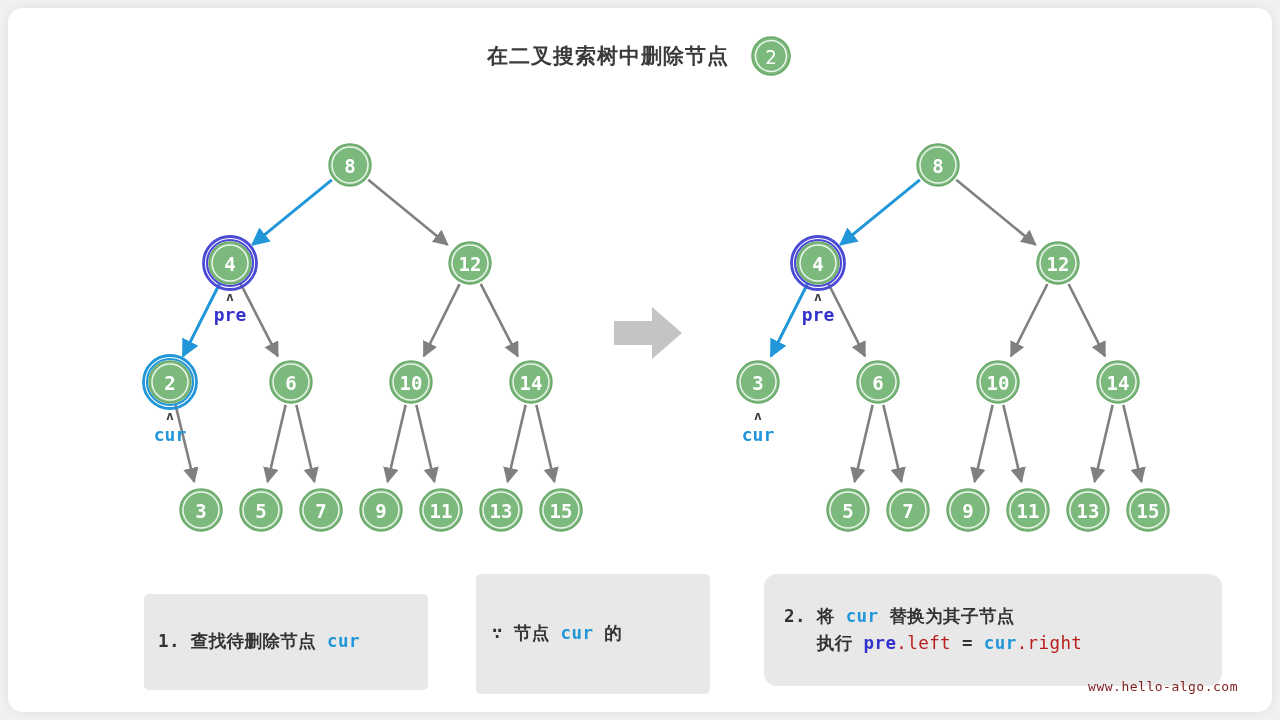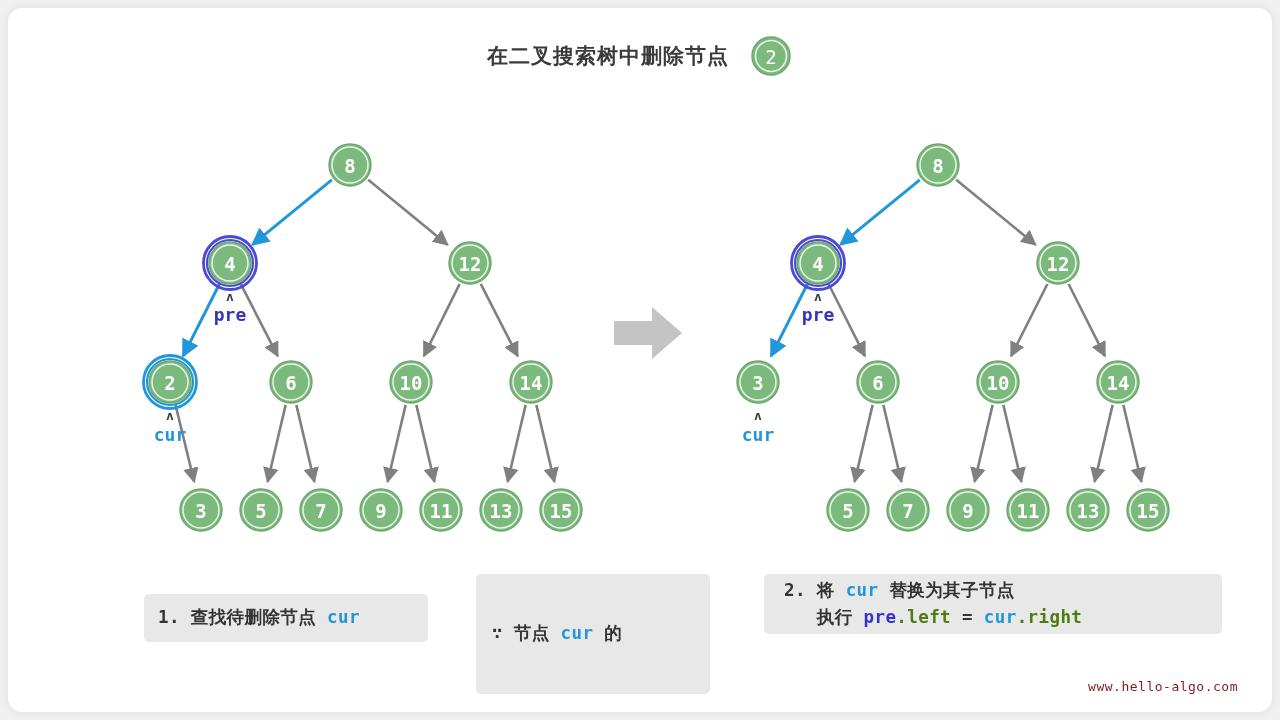--- a/index.html
+++ b/index.html
@@ -69,26 +69,26 @@
     flex-direction: column;
     justify-content: center;
     font-family: "DejaVu Sans Mono", monospace;
     font-size: 17.5px;
     font-weight: bold;
     color: #333333;
     letter-spacing: 0.4px;
     white-space: pre;
     line-height: 1.55;
   }
-  #caption-1 { left: 136px; top: 586px; width: 256px; height: 48px; padding: 0 14px; }
+  #caption-1 { left: 136px; top: 586px; width: 256px; height: 64px; padding: 16px 14px; }
   #caption-2 { left: 468px; top: 566px; width: 202px; height: 88px; padding: 16px 16px; }
-  #caption-3 { left: 756px; top: 566px; width: 418px; height: 60px; padding: 0 20px; }
+  #caption-3 { left: 756px; top: 566px; width: 418px; height: 112px; padding: 0 20px; border-radius: 13px; }
   .cur { color: #2196d9; }
   .pre { color: #3333cc; }
-  .attr { color: #4d7c0f; font-weight: bold; }
+  .attr { color: #b91c1c; font-weight: normal; }
   #watermark {
     position: absolute;
     right: 34px; bottom: 18px;
     font-family: "DejaVu Sans Mono", monospace;
     font-size: 13px;
     color: #7f1d1d;
     letter-spacing: 0.5px;
   }
   #transition-arrow { position: absolute; left: 604px; top: 296px; }
 </style>

